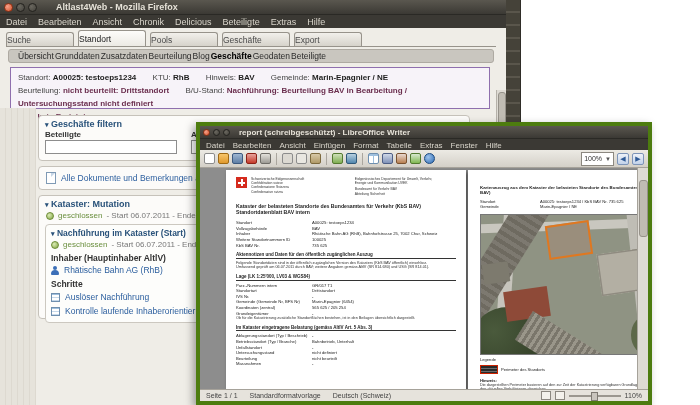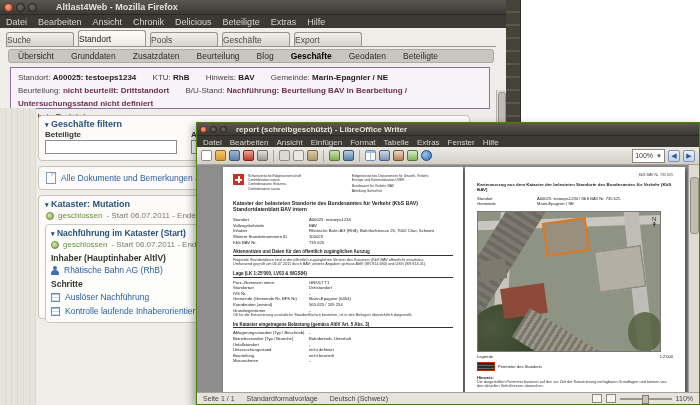--- a/index.html
+++ b/index.html
@@ -19,21 +19,21 @@
   .ff .wbtn{width:9px;height:9px;}
   .ff .titlebar .t{margin-left:16px;}
   .ff .menubar{height:14px;font-size:9px;gap:11px;padding-left:6px;}
   .ff-content{position:absolute;left:0;top:28px;right:0;bottom:0;background:#efede7;}
   .tabs{position:absolute;left:6px;top:2px;right:10px;height:16px;border-bottom:1px solid #97938b;display:flex;gap:4px;}
   .tab{width:66px;font-size:8.5px;color:#4a4a4a;line-height:15px;
        background:linear-gradient(#f2f0eb,#d6d3cb);border:1px solid #97938b;border-bottom:none;
        border-radius:3px 3px 0 0;margin-top:2px;}
   .tab.active{background:linear-gradient(#fdfcfa,#eceae4);margin-top:0;line-height:17px;color:#222;}
   .subtabs{position:absolute;left:8px;top:21px;right:12px;height:14px;background:#c9c6bf;border:1px solid #aeaaa2;
-           border-radius:3px;display:flex;gap:17px;align-items:center;padding:0 9px;font-size:8.5px;color:#2b2b2b;box-sizing:border-box;}
+           border-radius:3px;display:flex;gap:1px;align-items:center;padding:0 9px;font-size:8.5px;color:#2b2b2b;box-sizing:border-box;}
   .subtabs .active{font-weight:bold;color:#000;}
   .infobox{position:absolute;left:10px;top:39px;right:16px;height:42px;background:#f7f3f9;border:1px solid #8f6fae;
            box-sizing:border-box;padding:3px 7px;font-size:8px;color:#333;line-height:13px;}
   .infobox .k{color:#444;}
   .infobox .v{font-weight:bold;color:#1d1d1d;}
   .infobox .m{color:#6b2f4f;}
   .infobox .m .v{color:#6b2f4f;}
   .infobox .gap{display:inline-block;width:14px;}
   .leftstrip{position:absolute;left:0;top:80px;bottom:0;width:36px;
              background:repeating-linear-gradient(90deg,#e6e3db 0 5px,#ddd9d0 5px 6px);}
@@ -61,22 +61,22 @@
   .form-ic{width:9px;height:9px;background:#fff;border:1px solid #6f8fae;
            background-image:linear-gradient(#9fc0de 0 1.5px,transparent 1.5px),linear-gradient(transparent 3px,#c5d8ea 3px 4px,transparent 4px,transparent 6px,#c5d8ea 6px 7px,transparent 7px);box-sizing:border-box;}
   .check{position:absolute;right:4px;width:9px;height:9px;border-radius:50%;background:radial-gradient(circle at 35% 35%,#a4d45c,#5ba41c);
          color:#fff;font-size:7px;line-height:9px;text-align:center;}
   .ff-scroll{position:absolute;right:0;top:62px;bottom:0;width:9px;background:#dedbd4;border-left:1px solid #b5b1a9;}
   .ff-thumb{position:absolute;top:2px;left:1px;width:6px;height:48px;background:#c0bcb3;border:1px solid #96928a;border-radius:3px;}
   
   .dock{position:absolute;left:506px;top:0;width:14px;height:124px;
         background:repeating-linear-gradient(#454239 0 11px,#5a564c 11px 13px);border-right:1px solid #2f2d28;}
   
-  .lo{position:absolute;left:196px;top:122px;width:504px;height:283px;background:#7dd3fc;
-      border:1px solid #4d7c0f;box-sizing:border-box;box-shadow:-3px 3px 8px rgba(0,0,0,.35);}
+  .lo{position:absolute;left:196px;top:122px;width:456px;height:283px;background:#7dd3fc;
+      border:4px solid #4d7c0f;box-sizing:border-box;box-shadow:-3px 3px 8px rgba(0,0,0,.35);}
   .lo .titlebar{height:12px;font-size:8px;font-weight:bold;padding-left:3px;}
   .lo .wbtn{width:7px;height:7px;}
   .lo .titlebar .t{margin-left:6px;}
   .lo .menubar{height:12px;font-size:8px;gap:8px;padding-left:6px;}
   .lo-toolbar{position:absolute;left:0;right:0;top:24px;height:18px;background:linear-gradient(#eceae4,#d4d0c8);
               border-bottom:1px solid #a6a29a;display:flex;align-items:center;gap:3px;padding:0 4px;box-sizing:border-box;}
   .ti{width:11px;height:11px;border-radius:2px;box-sizing:border-box;}
   .sep{width:1px;height:12px;background:#aaa69e;margin:0 2px;}
   .i-new{background:#fff;border:1px solid #8c8c8c;}
   .i-open{background:linear-gradient(#f7c56a,#e09a2e);border:1px solid #a06a14;}

